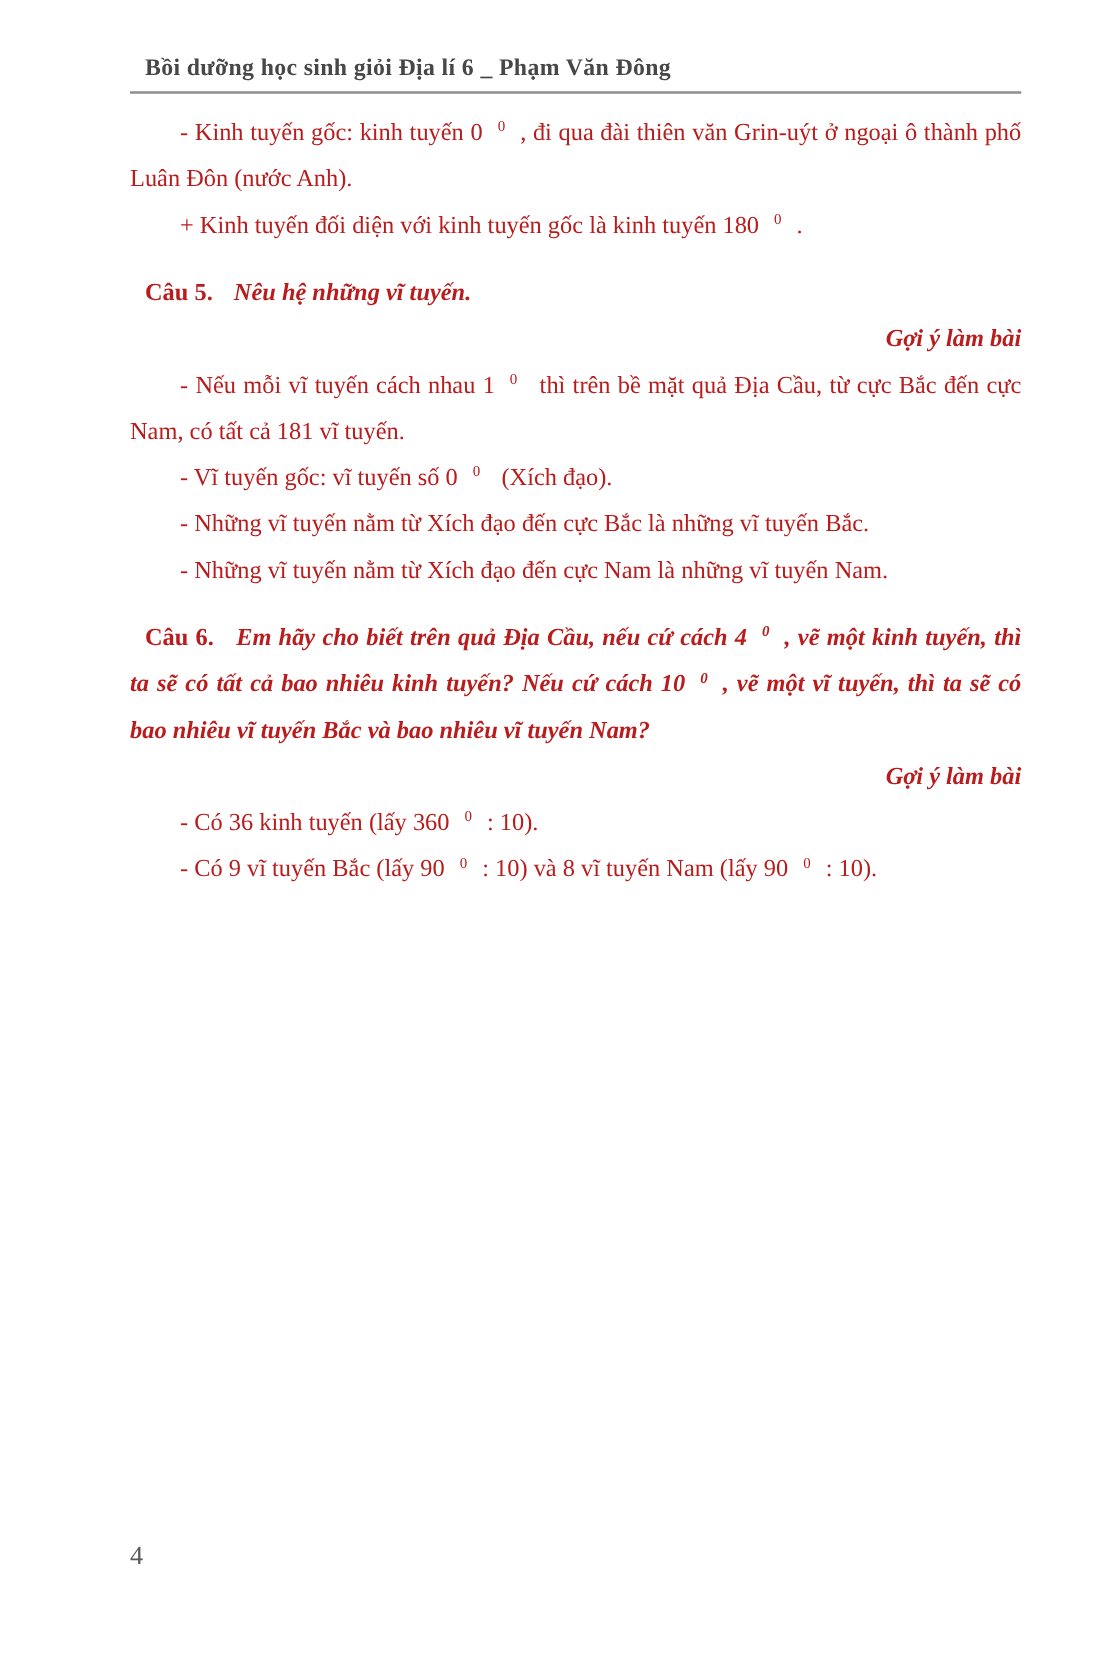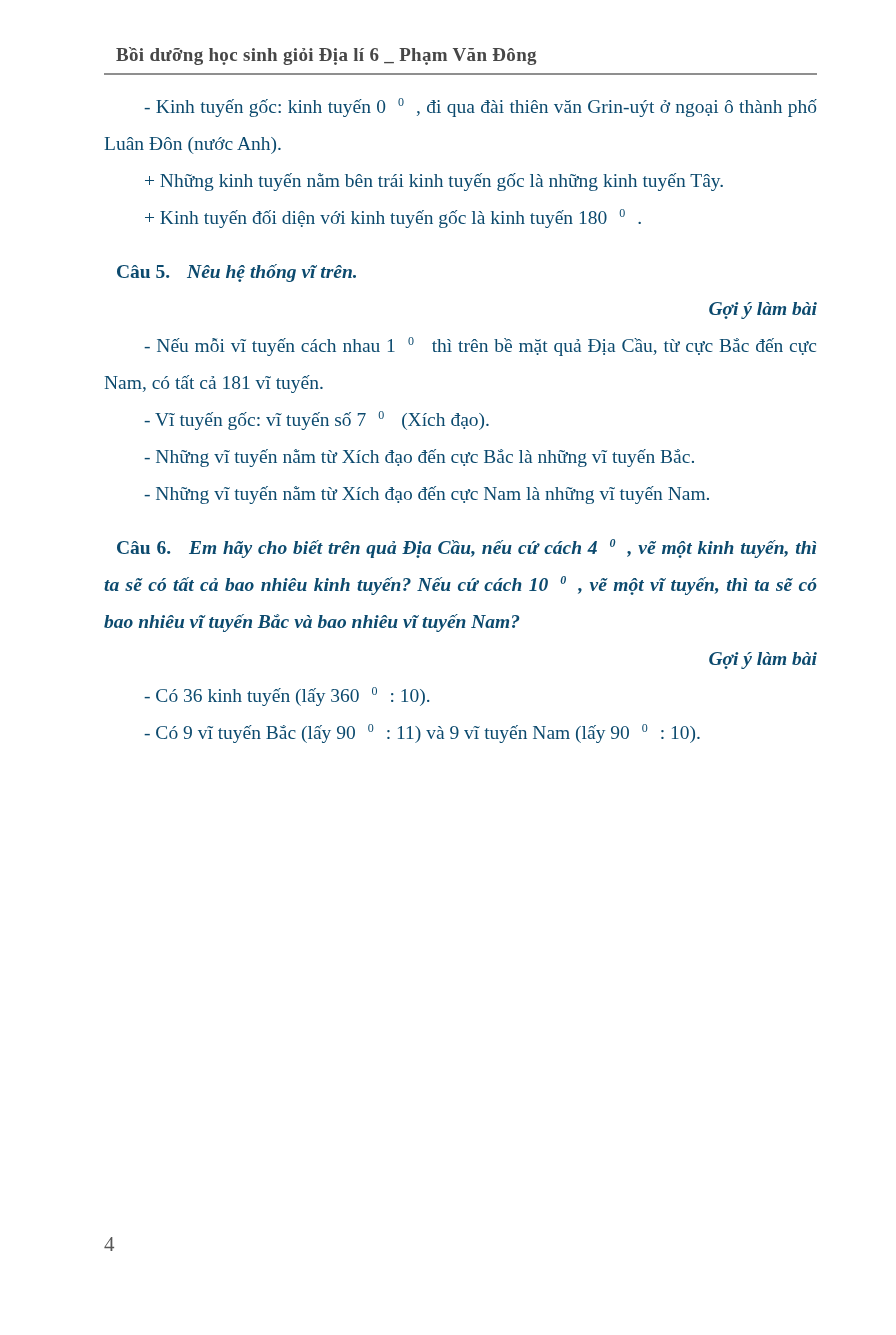--- a/index.html
+++ b/index.html
@@ -23,21 +23,21 @@
     color: #474747;
     letter-spacing: 0.3px;
     padding-bottom: 7px;
     border-bottom: 2px solid #8f8f8f;
   }
   .doc-body { padding-top: 13px; }
   .para {
     margin: 0;
     font-size: 19.5px;
     line-height: 37px;
-    color: #0c4a6e;
+    color: #b91c1c;
     text-align: justify;
     text-indent: 28px;
   }
   .para.heading { text-indent: 0; margin-top: 17px; }
   .para.center { text-align: right; text-indent: 0; }
   .para sup { font-size: 12px; line-height: 0; }
   .b { font-weight: bold; }
   .i { font-style: italic; }
   .page-number {
     position: absolute;
@@ -51,29 +51,28 @@
 <body>
 
 <div class="page">
 
   <header class="doc-header">
     <span>Bồi dưỡng học sinh giỏi Địa lí 6 _ Phạm Văn Đông</span>
   </header>
 
   <main class="doc-body">
     <p class="para"><span>- Kinh tuyến gốc: kinh tuyến 0</span><sup>0</sup><span>, đi qua đài thiên văn Grin-uýt ở ngoại ô thành phố Luân Đôn (nước Anh).</span></p>
-    <p class="para"><span>+ Những kinh tuyến nằm bên trái kinh tuyến gốc là những kinh tuyến Tây.</span></p>
     <p class="para"><span>+ Kinh tuyến đối diện với kinh tuyến gốc là kinh tuyến 180</span><sup>0</sup><span>.</span></p>
-    <p class="para heading"><span class="b">Câu 5.</span><span class="b i"> Nêu hệ thống vĩ trên.</span></p>
+    <p class="para heading"><span class="b">Câu 5.</span><span class="b i"> Nêu hệ những vĩ tuyến.</span></p>
     <p class="para center"><span class="b i">Gợi ý làm bài</span></p>
     <p class="para"><span>- Nếu mỗi vĩ tuyến cách nhau 1</span><sup>0</sup><span> thì trên bề mặt quả Địa Cầu, từ cực Bắc đến cực Nam, có tất cả 181 vĩ tuyến.</span></p>
-    <p class="para"><span>- Vĩ tuyến gốc: vĩ tuyến số 7</span><sup>0</sup><span> (Xích đạo).</span></p>
+    <p class="para"><span>- Vĩ tuyến gốc: vĩ tuyến số 0</span><sup>0</sup><span> (Xích đạo).</span></p>
     <p class="para"><span>- Những vĩ tuyến nằm từ Xích đạo đến cực Bắc là những vĩ tuyến Bắc.</span></p>
     <p class="para"><span>- Những vĩ tuyến nằm từ Xích đạo đến cực Nam là những vĩ tuyến Nam.</span></p>
     <p class="para heading"><span class="b">Câu 6.</span><span class="b i"> Em hãy cho biết trên quả Địa Cầu, nếu cứ cách 4</span><sup class="b i">0</sup><span class="b i">, vẽ một kinh tuyến, thì ta sẽ có tất cả bao nhiêu kinh tuyến? Nếu cứ cách 10</span><sup class="b i">0</sup><span class="b i">, vẽ một vĩ tuyến, thì ta sẽ có bao nhiêu vĩ tuyến Bắc và bao nhiêu vĩ tuyến Nam?</span></p>
     <p class="para center"><span class="b i">Gợi ý làm bài</span></p>
     <p class="para"><span>- Có 36 kinh tuyến (lấy 360</span><sup>0</sup><span>: 10).</span></p>
-    <p class="para"><span>- Có 9 vĩ tuyến Bắc (lấy 90</span><sup>0</sup><span>: 11) và 9 vĩ tuyến Nam (lấy 90</span><sup>0</sup><span>: 10).</span></p>
+    <p class="para"><span>- Có 9 vĩ tuyến Bắc (lấy 90</span><sup>0</sup><span>: 10) và 8 vĩ tuyến Nam (lấy 90</span><sup>0</sup><span>: 10).</span></p>
   </main>
 
   <div class="page-number">4</div>
 
 </div>
 
 </body></html>

